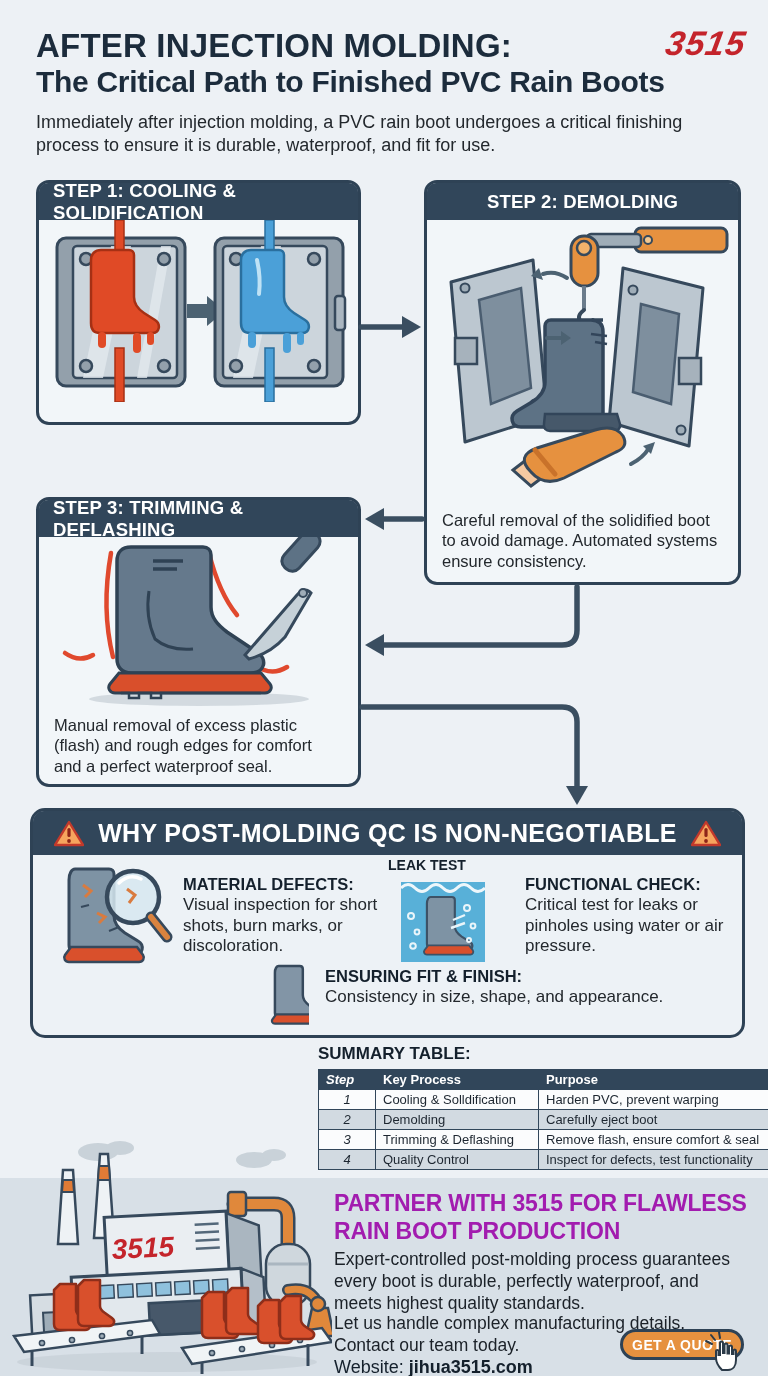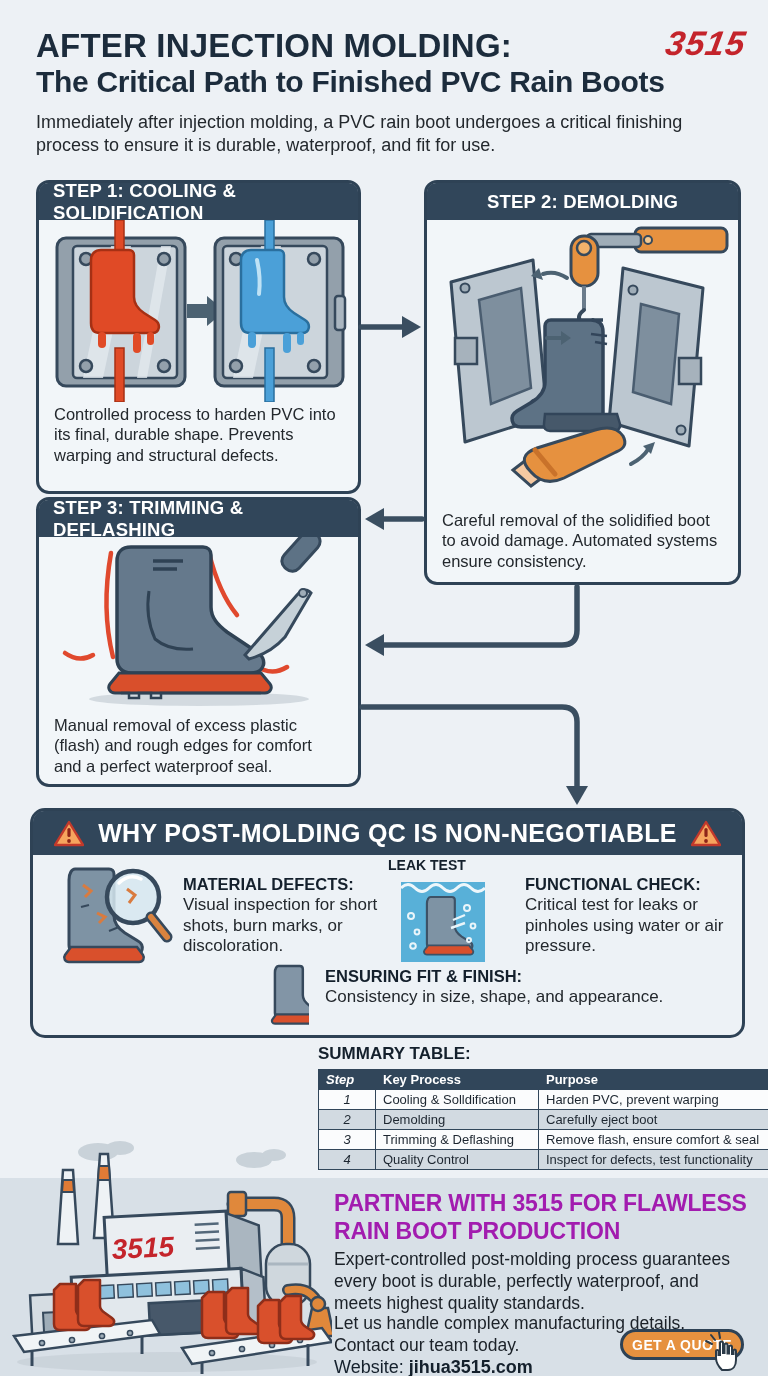--- a/index.html
+++ b/index.html
@@ -14,21 +14,21 @@
   .subtitle{position:absolute;left:36px;top:111px;width:694px;font-size:18px;line-height:1.3;color:#23282d;}
 
   
   .card{position:absolute;background:#f2f6f9;border:3px solid #2e4255;border-radius:13px;box-sizing:border-box;
         display:flex;flex-direction:column;}
   .card-hd{background:#31465a;color:#fff;font-weight:700;font-size:18.5px;letter-spacing:.2px;
            border-radius:9px 9px 0 0;height:37px;display:flex;align-items:center;padding:0 14px;flex:0 0 auto;}
   .card-hd.center{justify-content:center;padding:0;text-align:center;}
   .card-art{flex:0 0 auto;display:flex;justify-content:center;align-items:center;}
   .card-desc{padding:2px 15px 0 15px;font-size:16.5px;line-height:1.24;color:#23282d;}
-  #card1{left:36px;top:180px;width:325px;height:314px;}
+  #card1{left:36px;top:180px;width:325px;height:245px;}
   #card2{left:424px;top:180px;width:317px;height:405px;}
   #card3{left:36px;top:497px;width:325px;height:290px;}
 
   
   .arrows{position:absolute;left:0;top:0;pointer-events:none;}
 
   
   .qc{position:absolute;left:30px;top:808px;width:715px;height:230px;background:#edf2f6;
       border:3px solid #2e4255;border-radius:15px;box-sizing:border-box;}
   .qc-hd{height:44px;background:#31465a;border-radius:11px 11px 0 0;display:flex;align-items:center;
@@ -113,21 +113,20 @@
           <rect x="216" y="0" width="9" height="34" fill="#4ba0d8" stroke="#2a6f9e" stroke-width="1.5"></rect>
           <rect x="216" y="128" width="9" height="54" fill="#4ba0d8" stroke="#2a6f9e" stroke-width="1.5"></rect>
           <path d="M202 30 h28 c3 0 5 2 5 5 v42 c0 7 4 12 10 16 l11 7 c6 4 5 13 -3 13 h-52 c-6 0 -9 -4 -9 -10 v-63 c0 -6 4 -10 10 -10 z" fill="#4ba0d8" stroke="#2a6f9e" stroke-width="2.5"></path>
           <path d="M208 40 q4 18 2 34" stroke="#bfe2f5" stroke-width="4" fill="none" stroke-linecap="round"></path>
           <rect x="199" y="112" width="8" height="16" rx="4" fill="#4ba0d8"></rect>
           <rect x="234" y="113" width="8" height="20" rx="4" fill="#4ba0d8"></rect>
           <rect x="248" y="112" width="7" height="13" rx="3.5" fill="#4ba0d8"></rect>
         </g>
       </svg>
     </div>
-    <div class="card-desc">Controlled process to harden PVC into its final, durable shape. Prevents warping and structural defects.</div>
   </div>
 
   <div class="card" id="card2">
     <div class="card-hd center">STEP 2: DEMOLDING</div>
     <div class="card-art">
       <svg width="296" height="288" viewBox="0 0 296 288">
 
         <g>
           <rect x="200" y="8" width="92" height="24" rx="6" fill="#e6913f" stroke="#36495c" stroke-width="3"></rect>
           <rect x="152" y="14" width="54" height="13" rx="4" fill="#9fadb8" stroke="#36495c" stroke-width="2.5"></rect>

